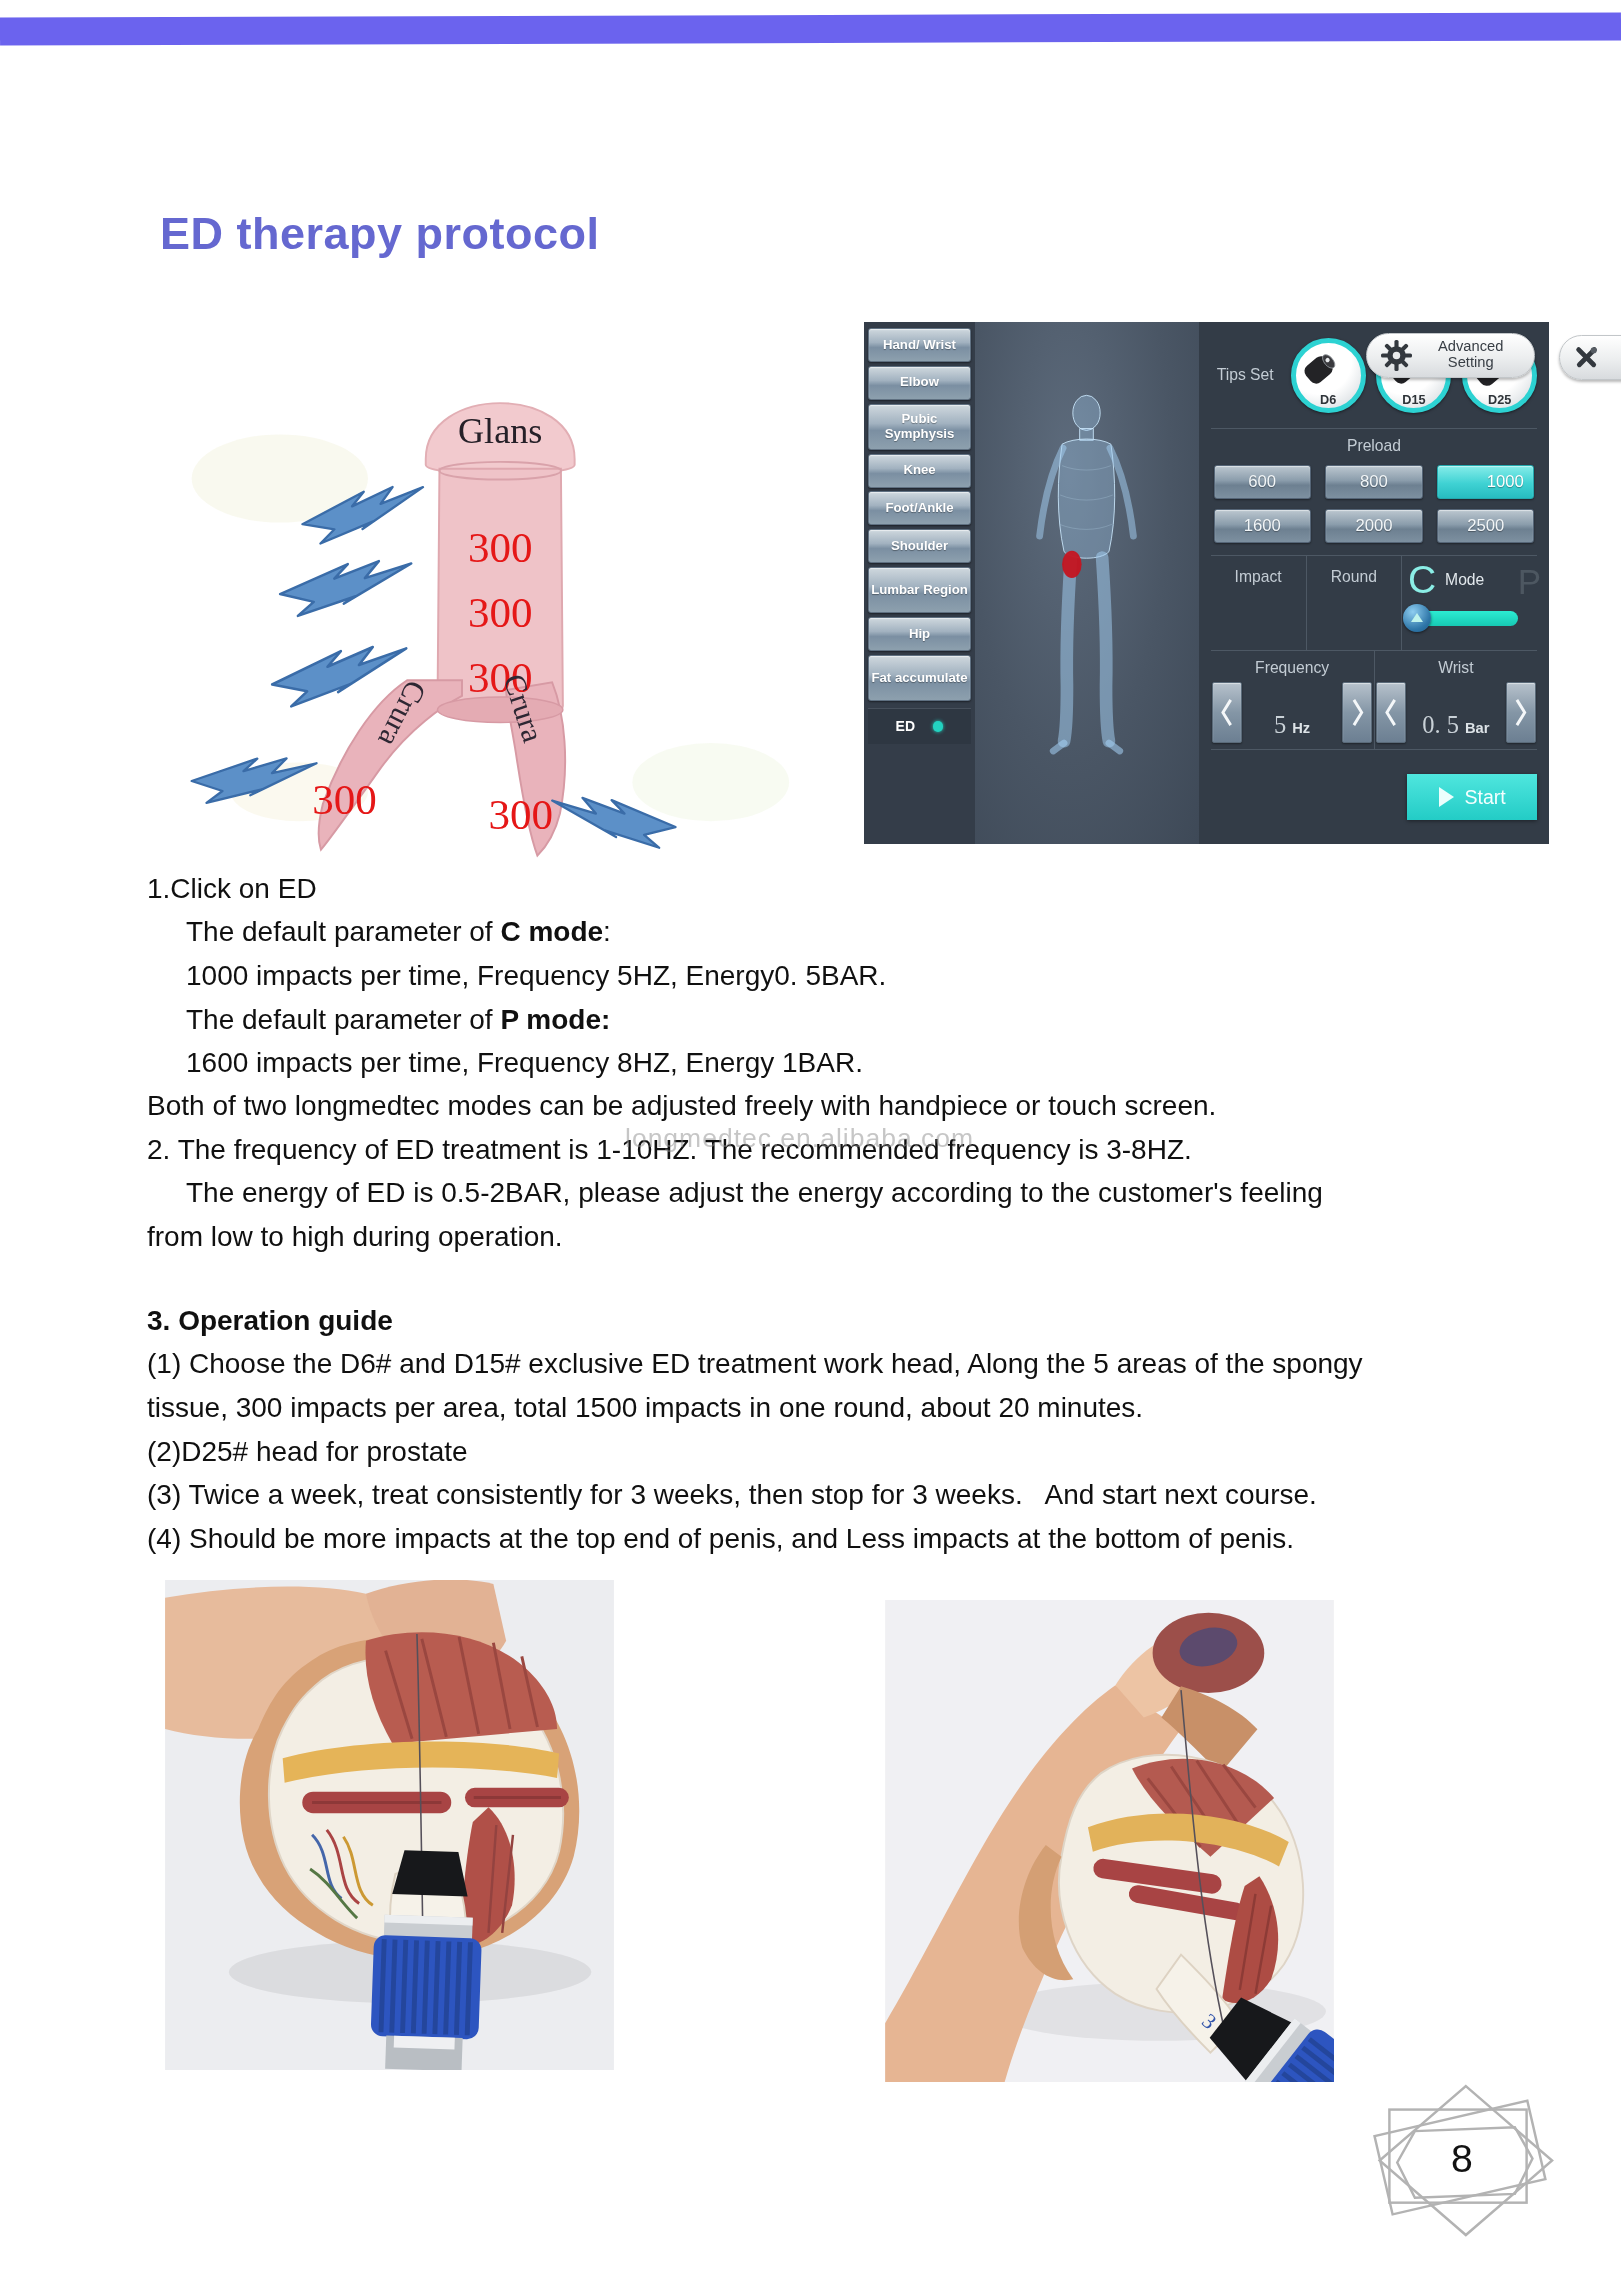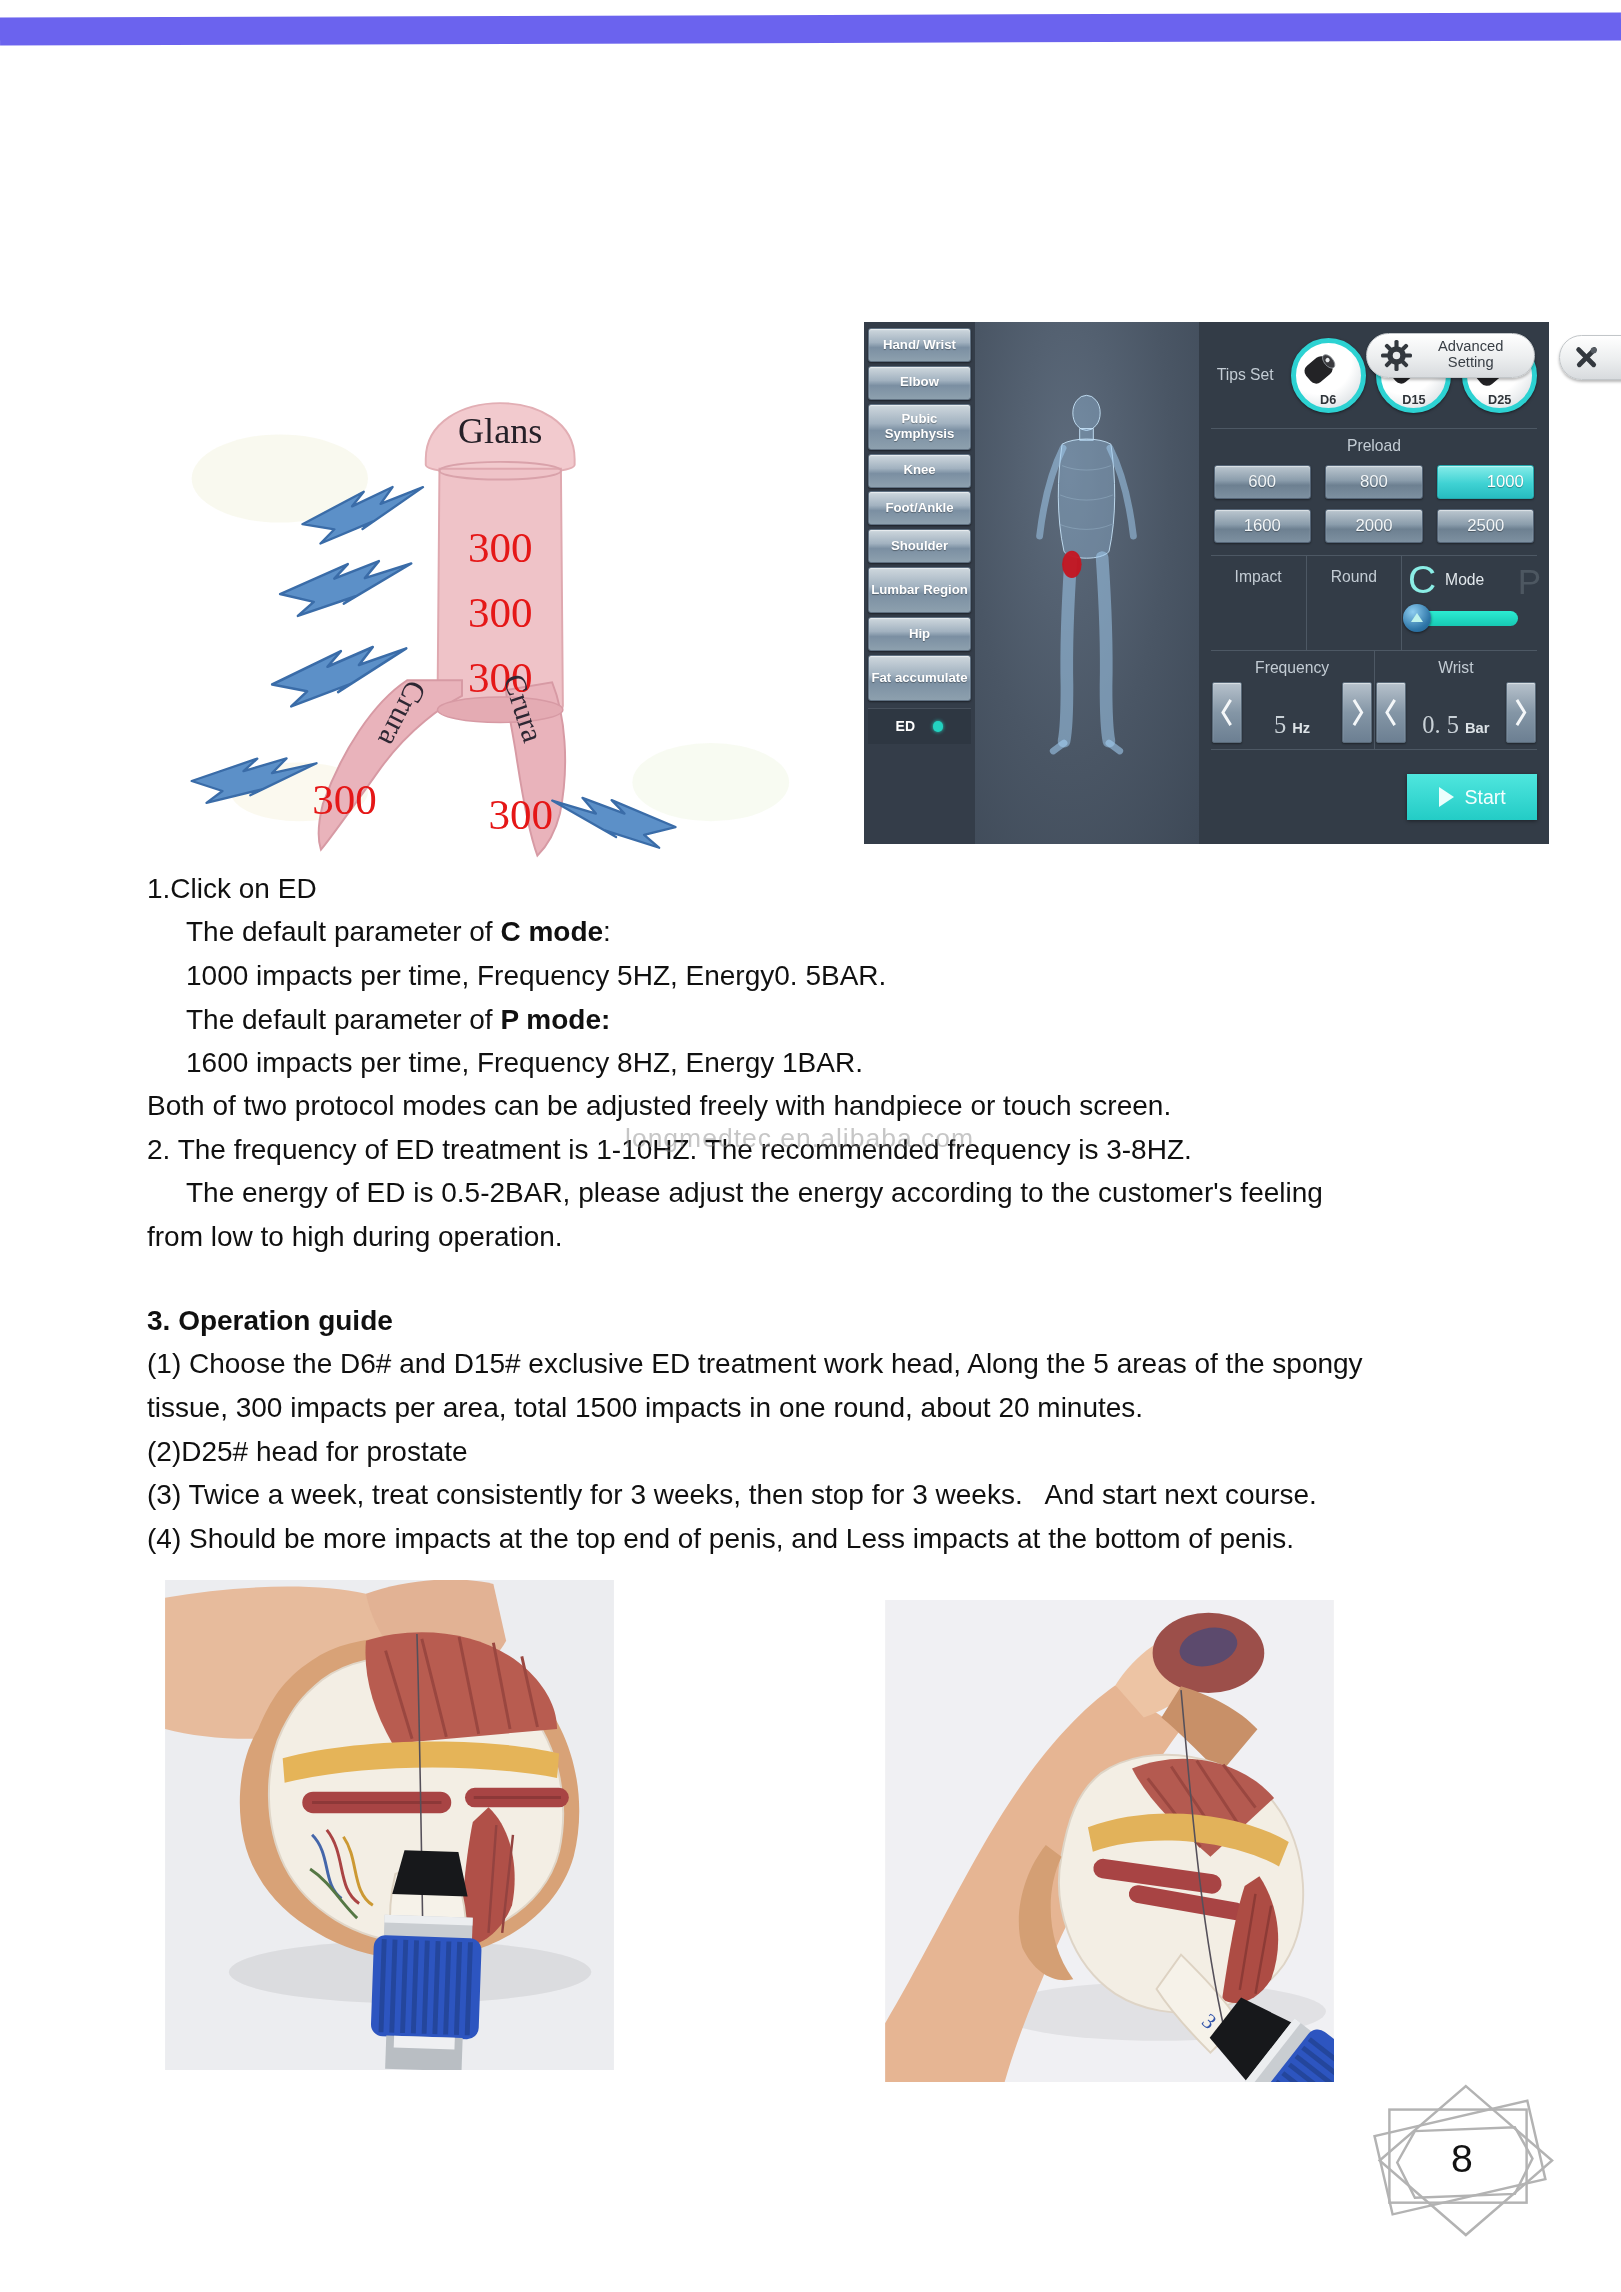--- a/index.html
+++ b/index.html
@@ -115,20 +115,21 @@
   
   .emblem{position:absolute;left:1360px;top:2084px;}
 </style>
 </head>
 <body>
 
 <div class="page">
 
   <div class="top-bar"></div>
 
+  <div class="title">ED therapy protocol</div>
 
   <svg class="photo" style="left:162px;top:361px;" width="647" height="524" viewBox="0 0 660 535">
     <ellipse cx="120" cy="120" rx="90" ry="45" fill="#f2f2dc" opacity="0.45"></ellipse>
     <ellipse cx="560" cy="430" rx="80" ry="40" fill="#eef4de" opacity="0.4"></ellipse>
     <ellipse cx="140" cy="440" rx="70" ry="30" fill="#f5f0d8" opacity="0.4"></ellipse>
 
     <path d="M269,100 C269,24 421,24 421,100 L421,106 C421,119 269,119 269,106 Z" fill="#f2cace" stroke="#e2aeb4" stroke-width="2"></path>
     <path d="M283,110 L407,110 L409,352 C409,371 281,371 281,352 Z" fill="#efc3c8" stroke="#dfa8af" stroke-width="2"></path>
     <ellipse cx="345" cy="112" rx="62" ry="9" fill="none" stroke="#d9a2aa" stroke-width="2"></ellipse>
 
@@ -351,21 +352,21 @@
         <span class="pill-label">Advanced Setting</span>
       </div>
     </div>
   </div>
 
   <div class="tline" style="left:147px;top:874px;">1.Click on ED</div>
   <div class="tline" style="left:186px;top:917px;"><span>The default parameter of </span><b>C mode</b><span>:</span></div>
   <div class="tline" style="left:186px;top:961px;">1000 impacts per time, Frequency 5HZ, Energy0. 5BAR.</div>
   <div class="tline" style="left:186px;top:1005px;"><span>The default parameter of </span><b>P mode:</b></div>
   <div class="tline" style="left:186px;top:1048px;">1600 impacts per time, Frequency 8HZ, Energy 1BAR.</div>
-  <div class="tline" style="left:147px;top:1091px;">Both of two protocol modes can be adjusted freely with handpiece or touch screen.</div>
+  <div class="tline" style="left:147px;top:1091px;">Both of two longmedtec modes can be adjusted freely with handpiece or touch screen.</div>
   <div class="tline" style="left:147px;top:1135px;">2. The frequency of ED treatment is 1-10HZ. The recommended frequency is 3-8HZ.</div>
   <div class="watermark">longmedtec.en.alibaba.com</div>
   <div class="tline" style="left:186px;top:1178px;">The energy of ED is 0.5-2BAR, please adjust the energy according to the customer's feeling</div>
   <div class="tline" style="left:147px;top:1222px;">from low to high during operation.</div>
 
   <div class="tline" style="left:147px;top:1306px;font-weight:bold;">3. Operation guide</div>
   <div class="tline" style="left:147px;top:1349px;">(1) Choose the D6# and D15# exclusive ED treatment work head, Along the 5 areas of the spongy</div>
   <div class="tline" style="left:147px;top:1393px;">tissue, 300 impacts per area, total 1500 impacts in one round, about 20 minutes.</div>
   <div class="tline" style="left:147px;top:1437px;">(2)D25# head for prostate</div>
   <div class="tline" style="left:147px;top:1480px;">(3) Twice a week, treat consistently for 3 weeks, then stop for 3 weeks.   And start next course.</div>

